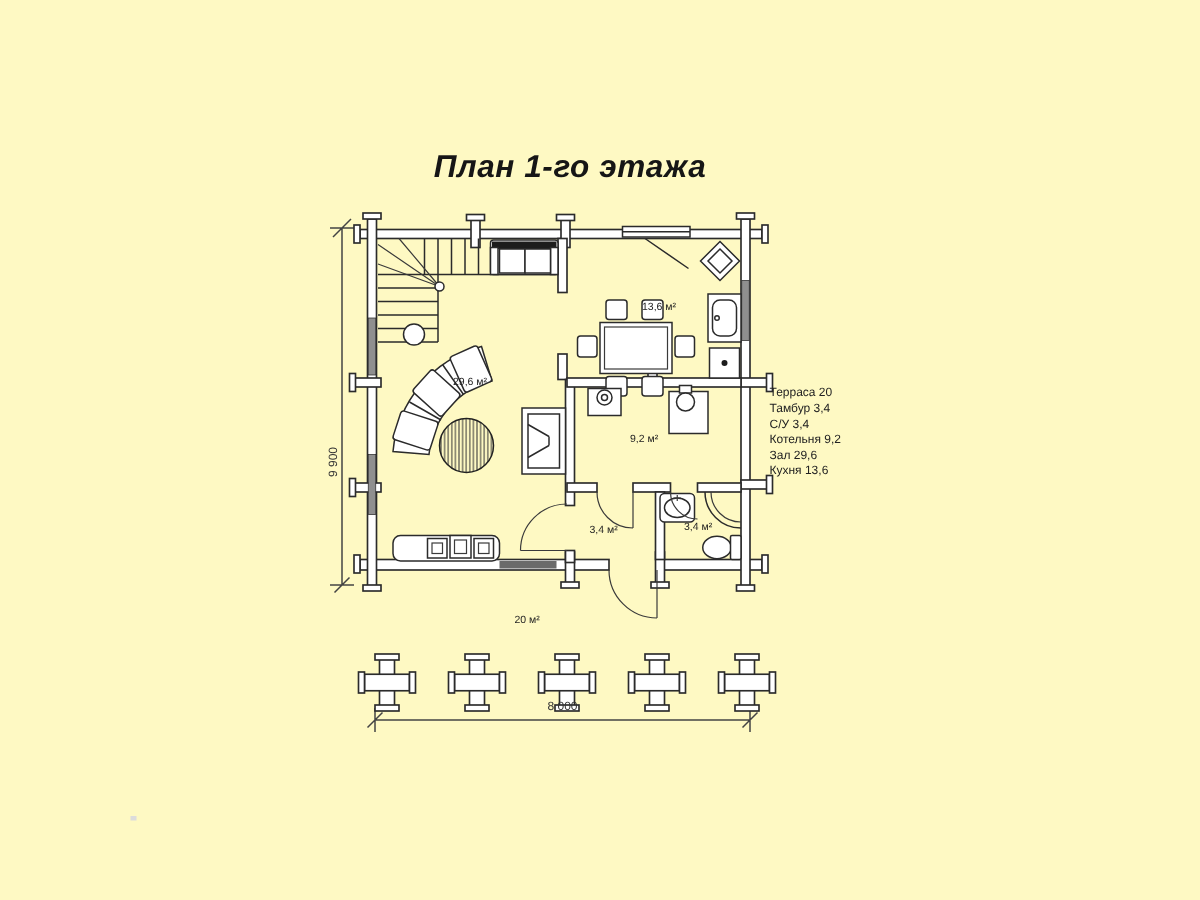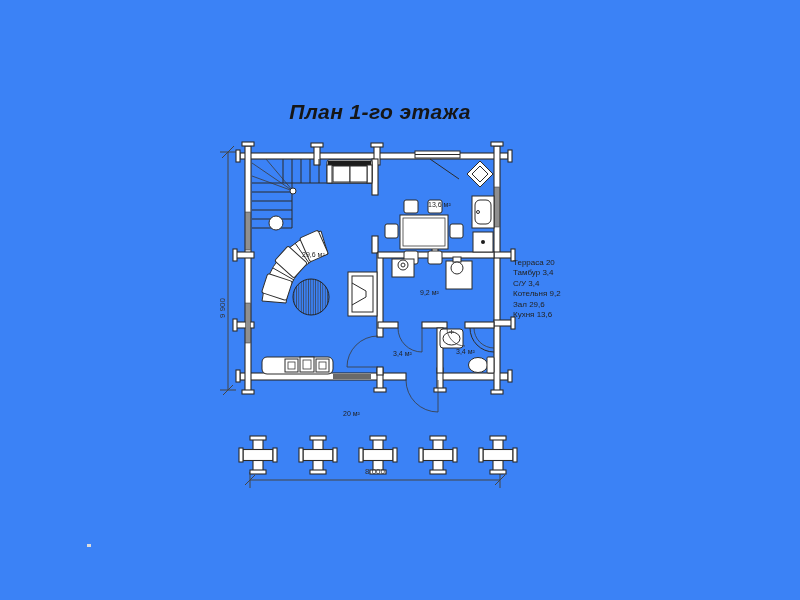--- a/index.html
+++ b/index.html
@@ -1,16 +1,16 @@
 <!DOCTYPE html>
 <html><head>
 <meta charset="utf-8">
 <style>
   html,body{margin:0;padding:0;background:#fff;}
-  #canvas{position:relative;width:800px;height:600px;background:#3b82f6;overflow:hidden;
+  #canvas{position:relative;width:800px;height:600px;background:#fef9c3;overflow:hidden;
           font-family:"Liberation Sans",sans-serif;}
   #plan-svg{position:absolute;left:0;top:0;}
   .title{position:absolute;left:240px;top:100px;width:280px;text-align:center;
          font:italic bold 21px "Liberation Sans",sans-serif;color:#161616;letter-spacing:.4px;}
   .lbl{position:absolute;font:10px "Liberation Sans",sans-serif;color:#1f1f1f;
        white-space:nowrap;transform-origin:0 0;}
   .s7{transform:scale(0.7);}
   .s8{transform:scale(0.8);}
   .dimw{left:347px;top:467px;width:70px;text-align:center;color:#333;}
   .dimh{left:218px;top:318px;transform:rotate(-90deg) scale(0.8);color:#333;}

